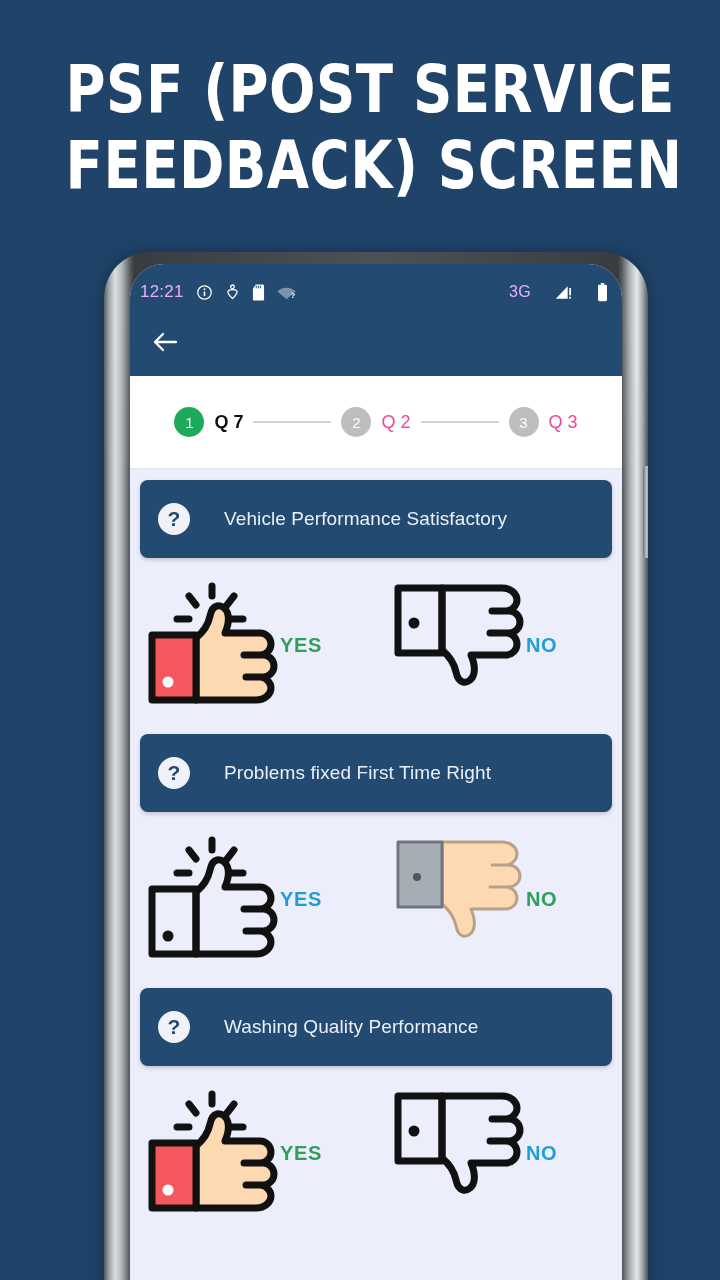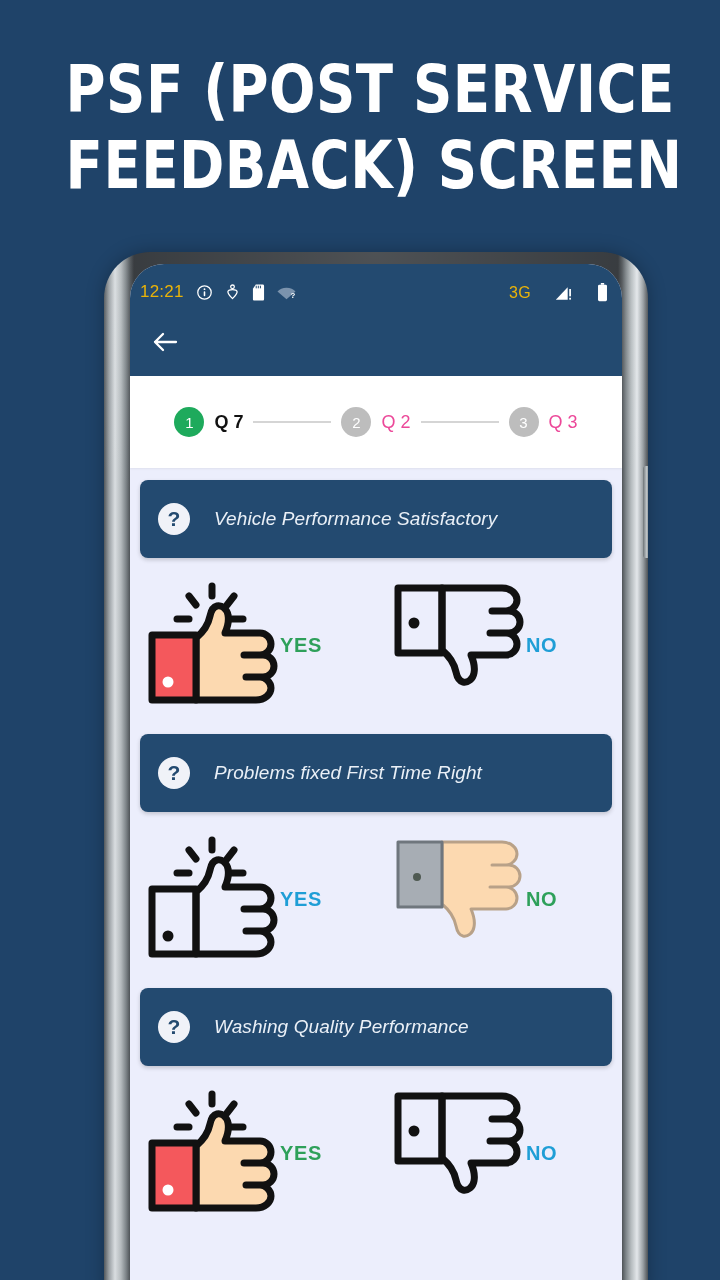--- a/index.html
+++ b/index.html
@@ -73,30 +73,30 @@
     overflow: hidden;
   }
 
   
   .statusbar {
     height: 44px;
     background: #234a70;
     display: flex;
     align-items: center;
     padding: 12px 14px 0 10px;
-    color: #eab308;
+    color: #f0abfc;
   }
   .sb-time {
     font-size: 17px;
     font-weight: 400;
     letter-spacing: 0.2px;
     margin-right: 12px;
   }
   .sb-left-icons { display: flex; align-items: center; gap: 12px; }
-  .sb-right { margin-left: auto; display: flex; align-items: flex-end; gap: 24px; }
+  .sb-right { margin-left: auto; display: flex; align-items: center; gap: 24px; }
   .sb-3g { font-size: 16px; font-weight: 500; letter-spacing: 0.3px; }
   .ico { display: inline-flex; align-items: center; justify-content: center; }
 
   
   .appbar {
     height: 68px;
     background: #234a70;
     display: flex;
     align-items: center;
     padding: 0 18px;
@@ -167,26 +167,25 @@
     width: 32px; height: 32px;
     border-radius: 50%;
     background: #f0f2f8;
     color: #234a70;
     display: flex; align-items: center; justify-content: center;
     font-size: 21px;
     font-weight: 700;
     flex: 0 0 auto;
   }
   .q-text {
-    margin-left: 24px;
+    margin-left: 34px;
     color: #eaf0f7;
     font-size: 19px;
     font-weight: 400;
     letter-spacing: 0.1px;
-    font-style: italic;
   }
 
   .answers {
     display: flex;
     padding: 20px 0 16px 0;
   }
   .answer {
     flex: 1 1 50%;
     display: flex;
     flex-direction: row;

